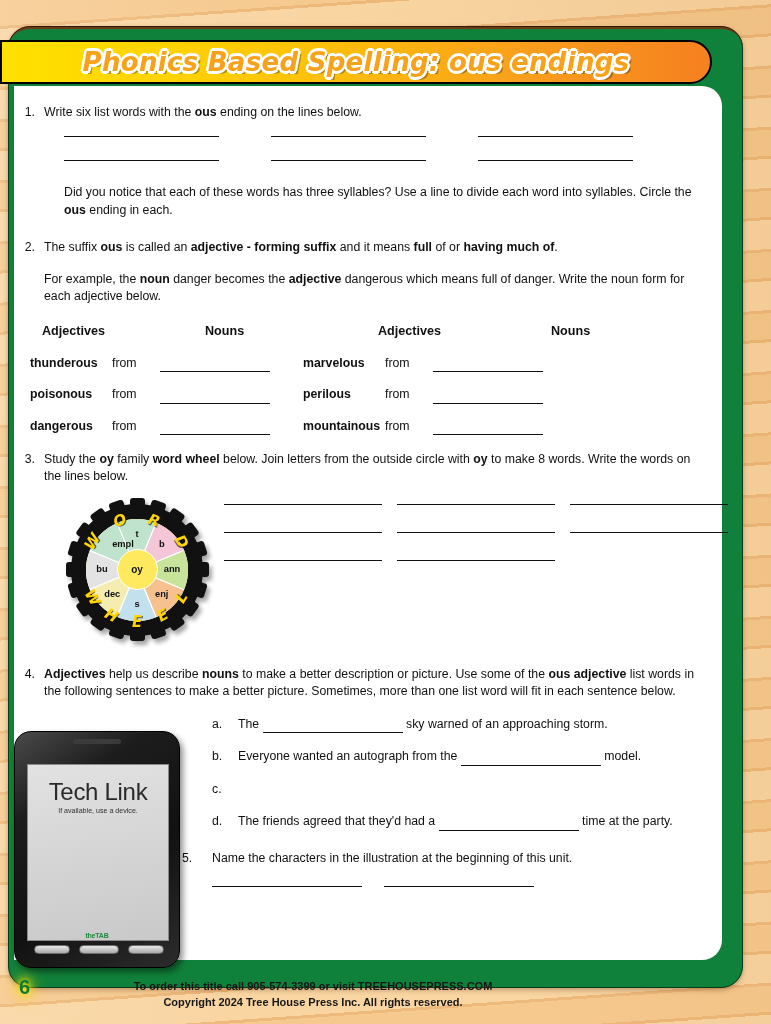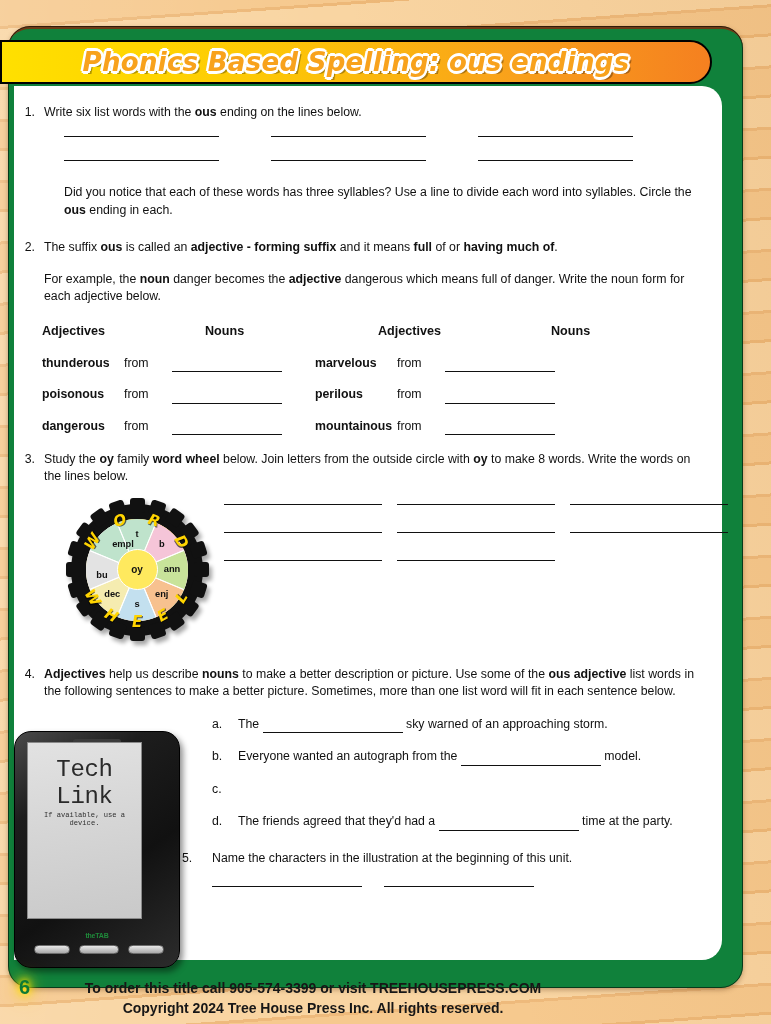--- a/index.html
+++ b/index.html
@@ -137,21 +137,21 @@
   .q1-row .blank-line { width: 155px; height: 1px; }
 
   .q1-note { margin-top: 2px; padding-left: 20px; }
 
   
   .adj-head { display: flex; padding-left: 28px; margin-top: 17px; font-weight: bold; font-size: 12.6px; }
   .adj-head .c1 { width: 163px; }
   .adj-head .c2 { width: 173px; }
   .adj-head .c3 { width: 173px; }
 
-  .adj-row { display: flex; padding-left: 28px; margin-top: 14px; align-items: flex-end; }
+  .adj-row { display: flex; padding-left: 16px; margin-top: 14px; align-items: flex-end; }
   .adj-row .adj { width: 82px; font-weight: bold; font-size: 12.3px; }
   .adj-row .from { width: 48px; font-size: 12.3px; }
   .adj-row .ln { width: 110px; border-bottom: 1.7px solid #111; height: 13px; }
   .adj-row .gap { width: 33px; }
 
   
   .q3-area { position: relative; height: 160px; margin-top: 10px; }
   .q3-lines { position: absolute; left: 210px; top: 8px; }
   .q3-lines .r { display: flex; gap: 15px; margin-bottom: 27px; }
   .q3-lines .blank-line { width: 158px; height: 1px; }
@@ -271,25 +271,24 @@
   .tablet-speaker {
     position: absolute;
     left: 50%; top: 7px;
     width: 48px; height: 5px;
     margin-left: -24px;
     background: #3b3b3b;
     border-radius: 3px;
   }
   .tablet-screen {
     position: absolute;
-    left: 12px; top: 10px;
-    width: 115px; height: 177px;
+    left: 12px; top: 32px;
+    width: 142px; height: 177px;
     background: linear-gradient(170deg, #e2e2e2 0%, #d6d6d6 45%, #c9c9c9 100%);
     border: 1px solid #8a8a8a;
-    font-family: Liberation Mono, monospace;
   }
   .tech-title {
     text-align: center;
     font-size: 24px;
     color: #2a2a2a;
     margin-top: 13px;
     letter-spacing: -0.3px;
   }
   .tech-sub {
     text-align: center;
@@ -336,21 +335,21 @@
     text-shadow:
       0 0 6px #ffe400, 0 0 11px #ffe400,
       0 0 16px #ffd000, 0 0 22px rgba(255,208,0,0.75);
   }
   .footer {
     position: absolute;
     left: 0;
     top: 979px;
     width: 626px;
     text-align: center;
-    font-size: 14px;
+    font-size: 11px;
     font-weight: bold;
     color: #171717;
     line-height: 1.42;
     z-index: 30;
   }
 </style>
 </head>
 <body>
 
 <div class="wood-bg"></div>
@@ -483,21 +482,21 @@
           <div class="seg-div" style="transform: rotate(202.5deg);"></div>
           <div class="seg-div" style="transform: rotate(247.5deg);"></div>
           <div class="seg-div" style="transform: rotate(292.5deg);"></div>
           <div class="seg-div" style="transform: rotate(337.5deg);"></div>
           <div class="seg-label" style="left: 51px; top: 16px;">t</div>
           <div class="seg-label" style="left: 75.7487px; top: 26.2513px;">b</div>
           <div class="seg-label" style="left: 86px; top: 51px;">ann</div>
           <div class="seg-label" style="left: 75.7487px; top: 75.7487px;">enj</div>
           <div class="seg-label" style="left: 51px; top: 86px;">s</div>
           <div class="seg-label" style="left: 26.2513px; top: 75.7487px;">dec</div>
-          <div class="seg-label" style="left: 16px; top: 57px;">bu</div>
+          <div class="seg-label" style="left: 16px; top: 51px;">bu</div>
           <div class="seg-label" style="left: 37px; top: 26.2513px;">empl</div>
         </div>
       <div class="hub" style="left:75px; top:72px;">oy</div>
       <div class="arc-text" id="arcTop">
           <span class="arc-char" style="left: 30.9015px; top: 44.4442px; transform: translate(-50%, -50%) rotate(-58deg);">W</span>
           <span class="arc-char" style="left: 57.7847px; top: 22.9324px; transform: translate(-50%, -50%) rotate(-19.3333deg);">O</span>
           <span class="arc-char" style="left: 92.2153px; top: 22.9324px; transform: translate(-50%, -50%) rotate(19.3333deg);">R</span>
           <span class="arc-char" style="left: 119.099px; top: 44.4442px; transform: translate(-50%, -50%) rotate(58deg);">D</span>
         </div>
       <div class="arc-text" id="arcBottom">

